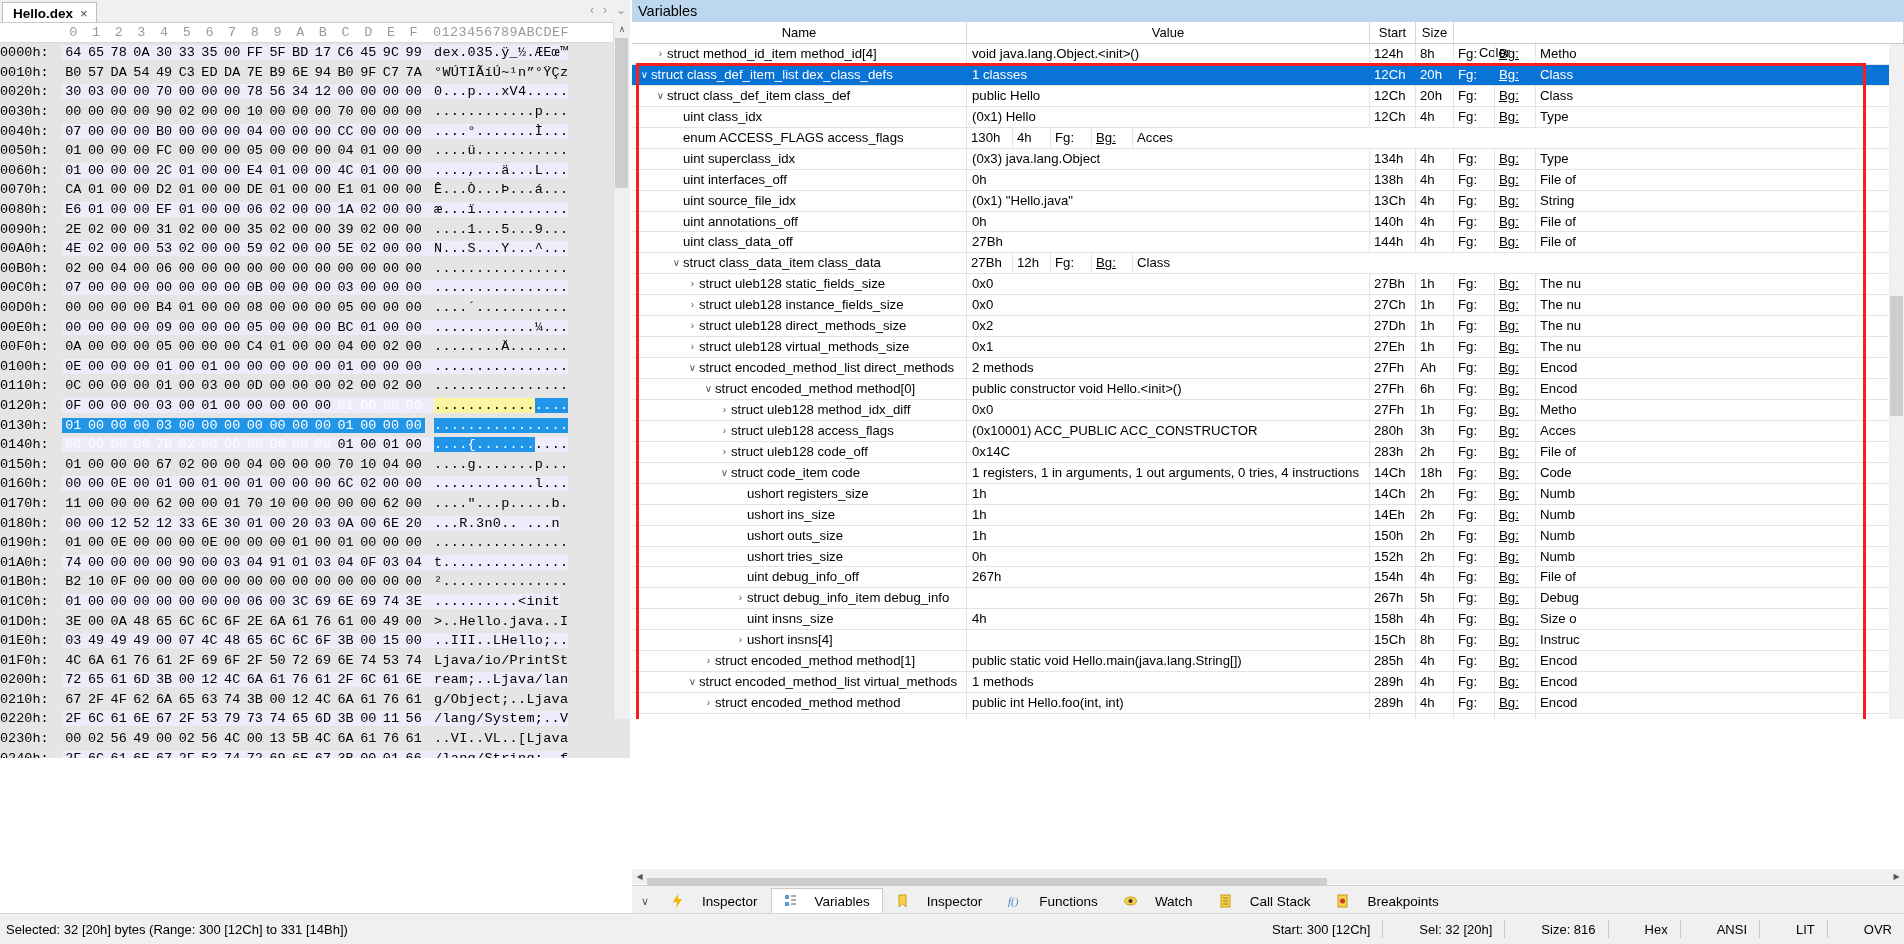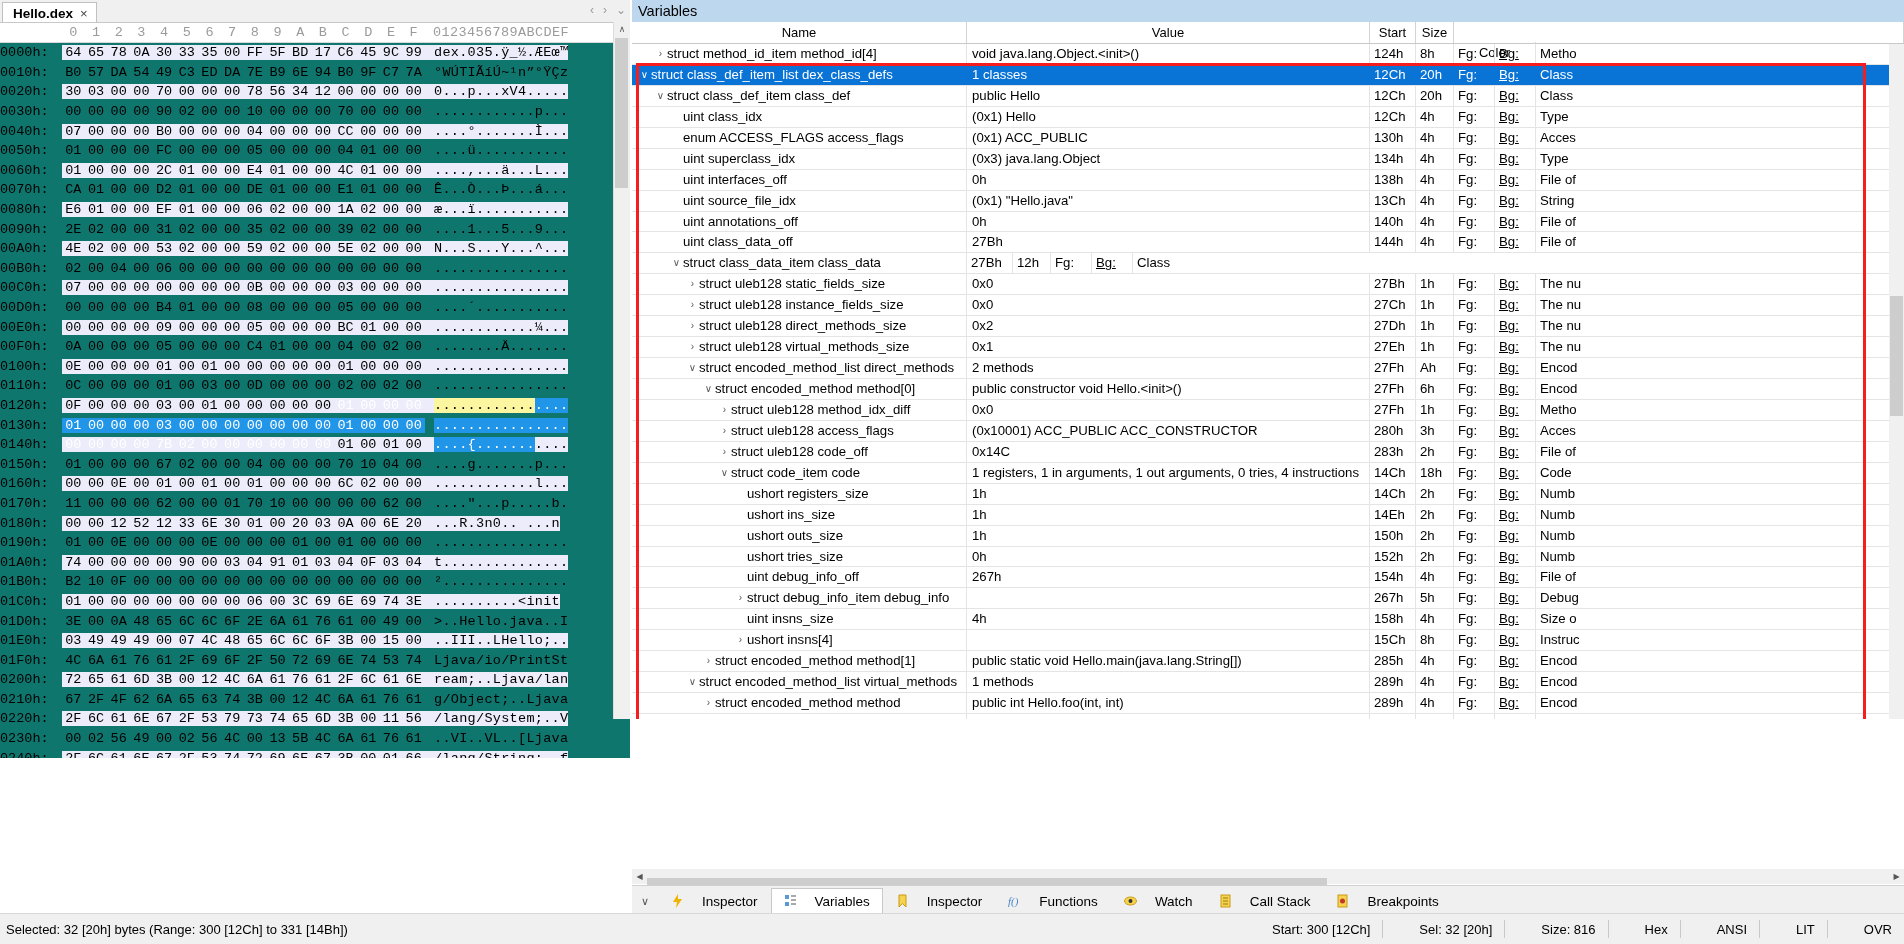--- a/index.html
+++ b/index.html
@@ -26,21 +26,21 @@
   .hexhdr{
     display:flex;height:19px;align-items:center;
     color:#9b9b9b;font-family:"Liberation Mono", monospace;font-size:13.5px;
     border-bottom:1px solid #d8d8d8;background:#fff;
   }
   .hh-off{width:62px;}
   .hh-hex{width:363px;display:flex;}
   .hh-hex i{width:22.7px;text-align:center;font-style:normal;}
   .hh-asc{padding-left:8px;letter-spacing:0.4px;}
 
-  .hexbody{position:relative;height:715px;overflow:hidden;background:#0f766e;}
+  .hexbody{position:relative;height:715px;overflow:hidden;background:#e5e5e5;}
   .hexrow{
     display:flex;height:19.6px;align-items:center;
     font-family:"Liberation Mono", monospace;font-size:13.5px;white-space:pre;
   }
   .hexrow.alt .hx i{background:#ececfa;}
   .hexrow.alt .as{background:#ececfa;}
   .off{width:62px;color:#000;}
   .hx{width:363px;display:flex;}
   .hx i{width:22.7px;text-align:center;font-style:normal;}
   .as{padding-left:9px;color:#000;letter-spacing:0.3px;}
@@ -273,21 +273,20 @@
           <div class="s2">4h</div>
           <div class="fg">Fg:</div>
           <div class="bg">Bg:</div>
           <div class="t">Type </div>
         </div>
         <div class="vrow">
           <div class="n" style="padding-left: 38px;">
             <span class="arrow"></span>
             <span class="nm">enum ACCESS_FLAGS access_flags</span>
           </div>
-          <div class="v">(0x1) ACC_PUBLIC</div>
           <div class="s1">130h</div>
           <div class="s2">4h</div>
           <div class="fg">Fg:</div>
           <div class="bg">Bg:</div>
           <div class="t">Acces</div>
         </div>
         <div class="vrow">
           <div class="n" style="padding-left: 38px;">
             <span class="arrow"></span>
             <span class="nm">uint superclass_idx</span>

